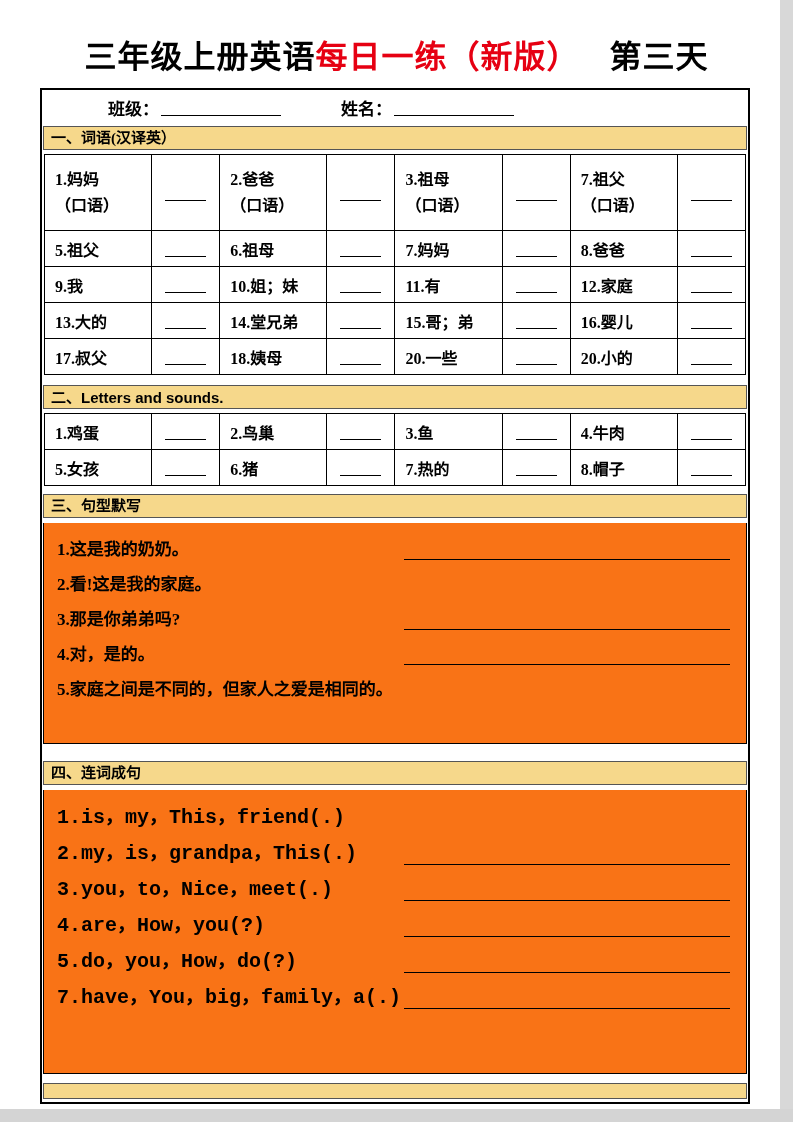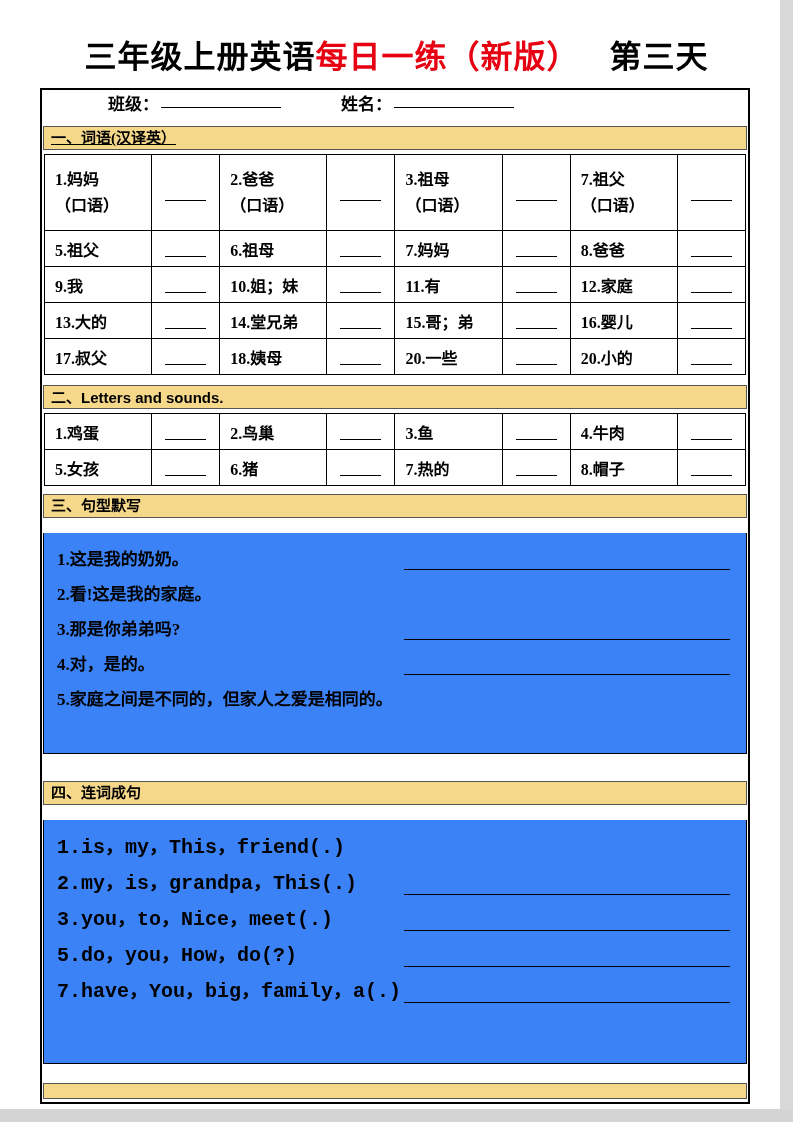--- a/index.html
+++ b/index.html
@@ -25,39 +25,39 @@
   .doc {
     position: absolute; left: 40px; top: 88px;
     width: 710px; height: 1016px;
     border: 2px solid #000;
     background: #fff;
     display: flex; flex-direction: column;
   }
 
   .hdr {
     height: 34px; flex: none;
-    display: flex; 
+    display: flex; align-items: center;
     padding-left: 66px;
     font-weight: bold; font-size: 17px;
   }
   .hline { display: inline-block; width: 120px; height: 18px; border-bottom: 1.5px solid #000; margin-left: 2px; }
   .hdr .n2 { margin-left: 60px; }
 
   .bar {
     flex: none;
     background: var(--bar-yellow, #f6d88b);
     border: 1px solid #555;
     margin: 0 1px;
     height: 24px; line-height: 21px;
     padding: 1px 7px;
     font-weight: bold; font-size: 15px;
     font-family: "Liberation Sans", sans-serif;
   }
   .bar.cjk { font-family: "Liberation Serif", serif; }
-  .bar1 { margin-top: 2px; margin-bottom: 4px; text-decoration: underline; }
+  .bar1 { margin-top: 2px; margin-bottom: 4px; }
   .bar2 { margin-top: 10px; margin-bottom: 4px; }
   .bar3 { margin-top: 8px; }
   .bar4 { margin-top: 12px; }
 
   table.wtable {
     flex: none;
     border-collapse: collapse; table-layout: fixed;
     margin: 0 2px; width: calc(100% - 4px);
   }
   .wtable td {
@@ -66,22 +66,22 @@
     padding: 2px 10px; vertical-align: middle;
   }
   .wtable tr.r1 td { height: 76px; }
   .wtable tr.rs td { height: 36px; }
   .wtable td.lbl div { line-height: 1.6; }
   .bline { border-bottom: 1.5px solid #000; height: 16px; margin: 0 3px; }
 
   .secbox {
     flex: none;
     border: 1.5px solid #000; border-top: none;
-    margin: 15px 1px;
-    background: #3b82f6;
+    margin: 5px 1px;
+    background: #f97316;
   }
   .secbox3 { padding: 9px 0 36px 0; }
   .secbox4 { flex: 1; padding: 10px 0 0 0; }
 
   .s3item {
     position: relative; height: 35px; line-height: 35px;
     font-weight: bold; font-size: 17px; padding-left: 13px;
     white-space: nowrap;
   }
   .s4item {
@@ -320,20 +320,24 @@
     </div>
     <div class="s4item">
       <span>2.my，is，grandpa，This(.)</span>
       <span class="ansline"></span>
     </div>
     <div class="s4item">
       <span>3.you，to，Nice，meet(.)</span>
       <span class="ansline"></span>
     </div>
     <div class="s4item">
+      <span>4.are，How，you(?)</span>
+      <span class="ansline"></span>
+    </div>
+    <div class="s4item">
       <span>5.do，you，How，do(?)</span>
       <span class="ansline"></span>
     </div>
     <div class="s4item">
       <span>7.have，You，big，family，a(.)</span>
       <span class="ansline"></span>
     </div>
   </div>
 
   <div class="strip"></div>

